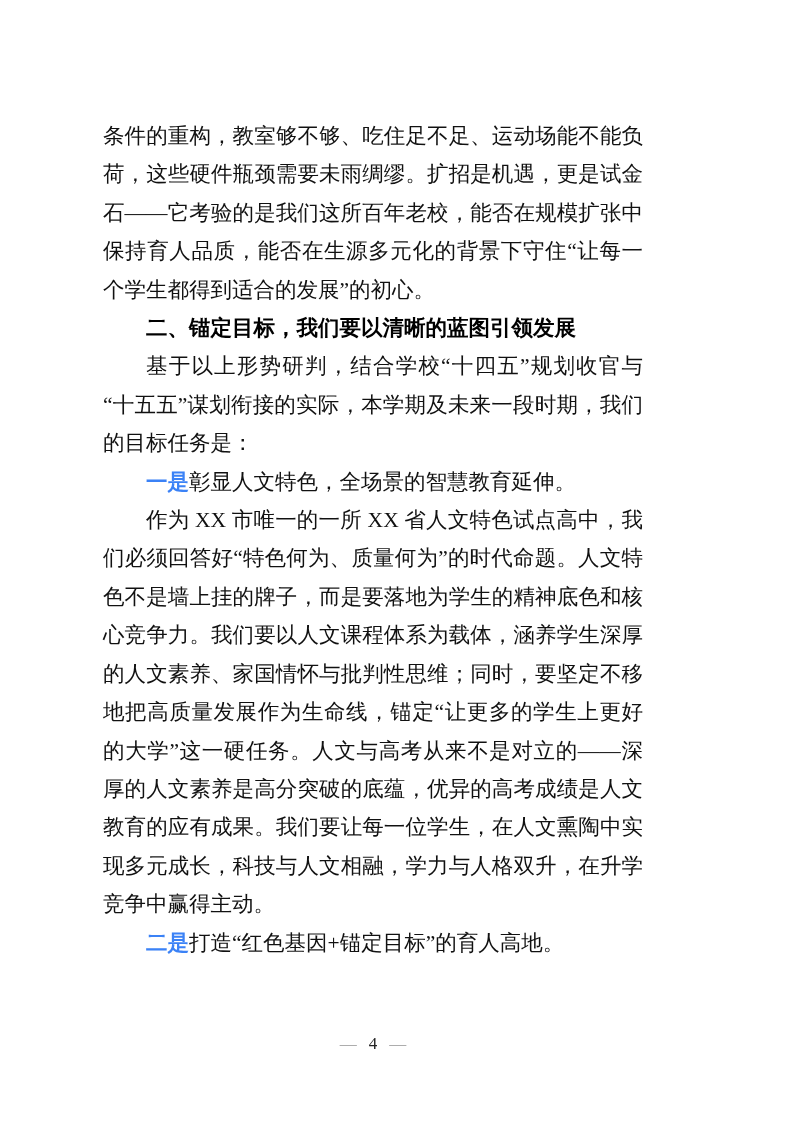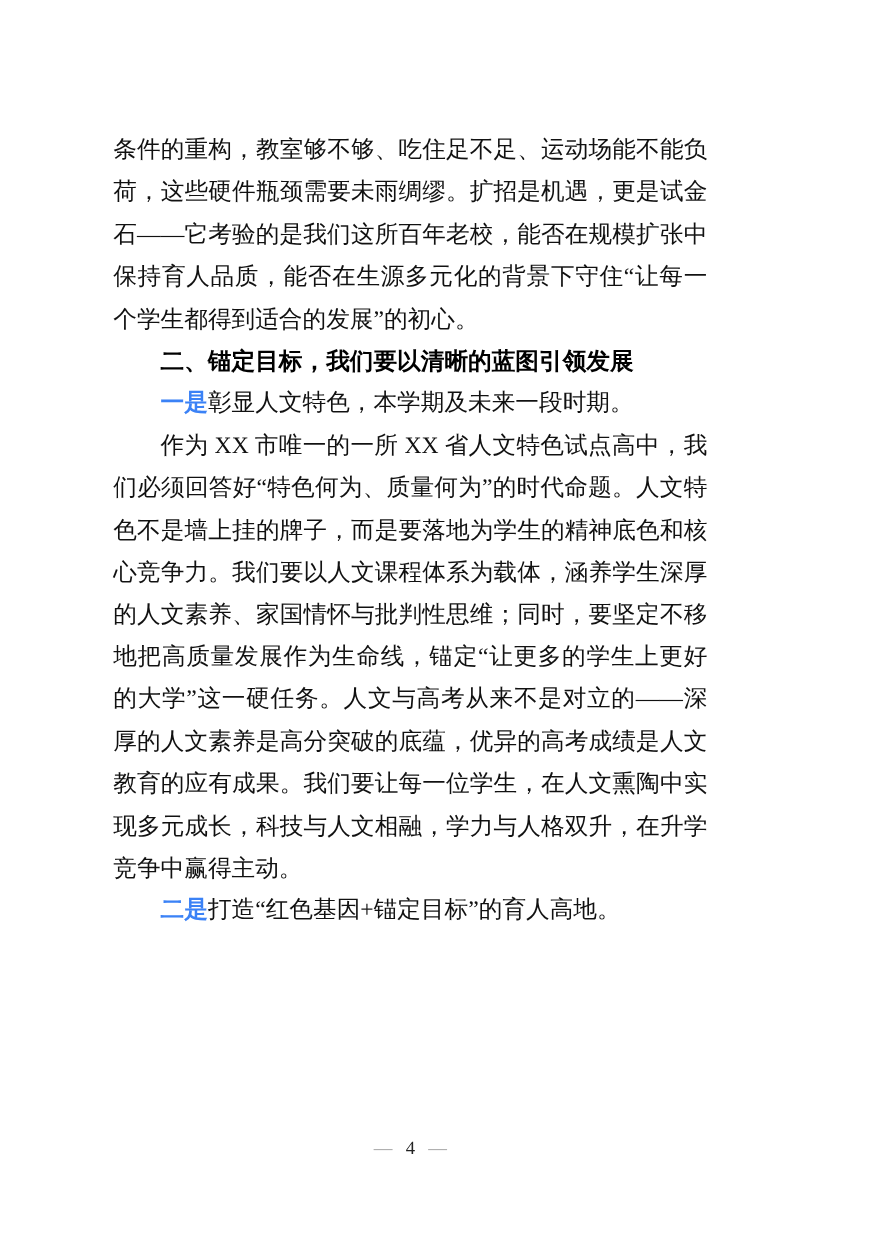--- a/index.html
+++ b/index.html
@@ -48,22 +48,23 @@
 </head>
 <body>
 
 <div class="page">
   <div class="content">
 
     <p class="para no-indent">条件的重构，教室够不够、吃住足不足、运动场能不能负荷，这些硬件瓶颈需要未雨绸缪。扩招是机遇，更是试金石——它考验的是我们这所百年老校，能否在规模扩张中保持育人品质，能否在生源多元化的背景下守住“让每一个学生都得到适合的发展”的初心。</p>
 
     <p class="section-heading">二、锚定目标，我们要以清晰的蓝图引领发展</p>
 
+    <p class="para">基于以上形势研判，结合学校“十四五”规划收官与“十五五”谋划衔接的实际，本学期及未来一段时期，我们的目标任务是：</p>
 
-    <p class="subheading"><span class="lead">一是</span><span>彰显人文特色，本学期及未来一段时期。</span></p>
+    <p class="subheading"><span class="lead">一是</span><span>彰显人文特色，全场景的智慧教育延伸。</span></p>
 
     <p class="para">作为 XX 市唯一的一所 XX 省人文特色试点高中，我们必须回答好“特色何为、质量何为”的时代命题。人文特色不是墙上挂的牌子，而是要落地为学生的精神底色和核心竞争力。我们要以人文课程体系为载体，涵养学生深厚的人文素养、家国情怀与批判性思维；同时，要坚定不移地把高质量发展作为生命线，锚定“让更多的学生上更好的大学”这一硬任务。人文与高考从来不是对立的——深厚的人文素养是高分突破的底蕴，优异的高考成绩是人文教育的应有成果。我们要让每一位学生，在人文熏陶中实现多元成长，科技与人文相融，学力与人格双升，在升学竞争中赢得主动。</p>
 
     <p class="subheading"><span class="lead">二是</span><span>打造“红色基因+锚定目标”的育人高地。</span></p>
 
 
   </div>
 
   <div class="footer"><span class="dash">—</span><span class="num">4</span><span class="dash">—</span></div>
 </div>

